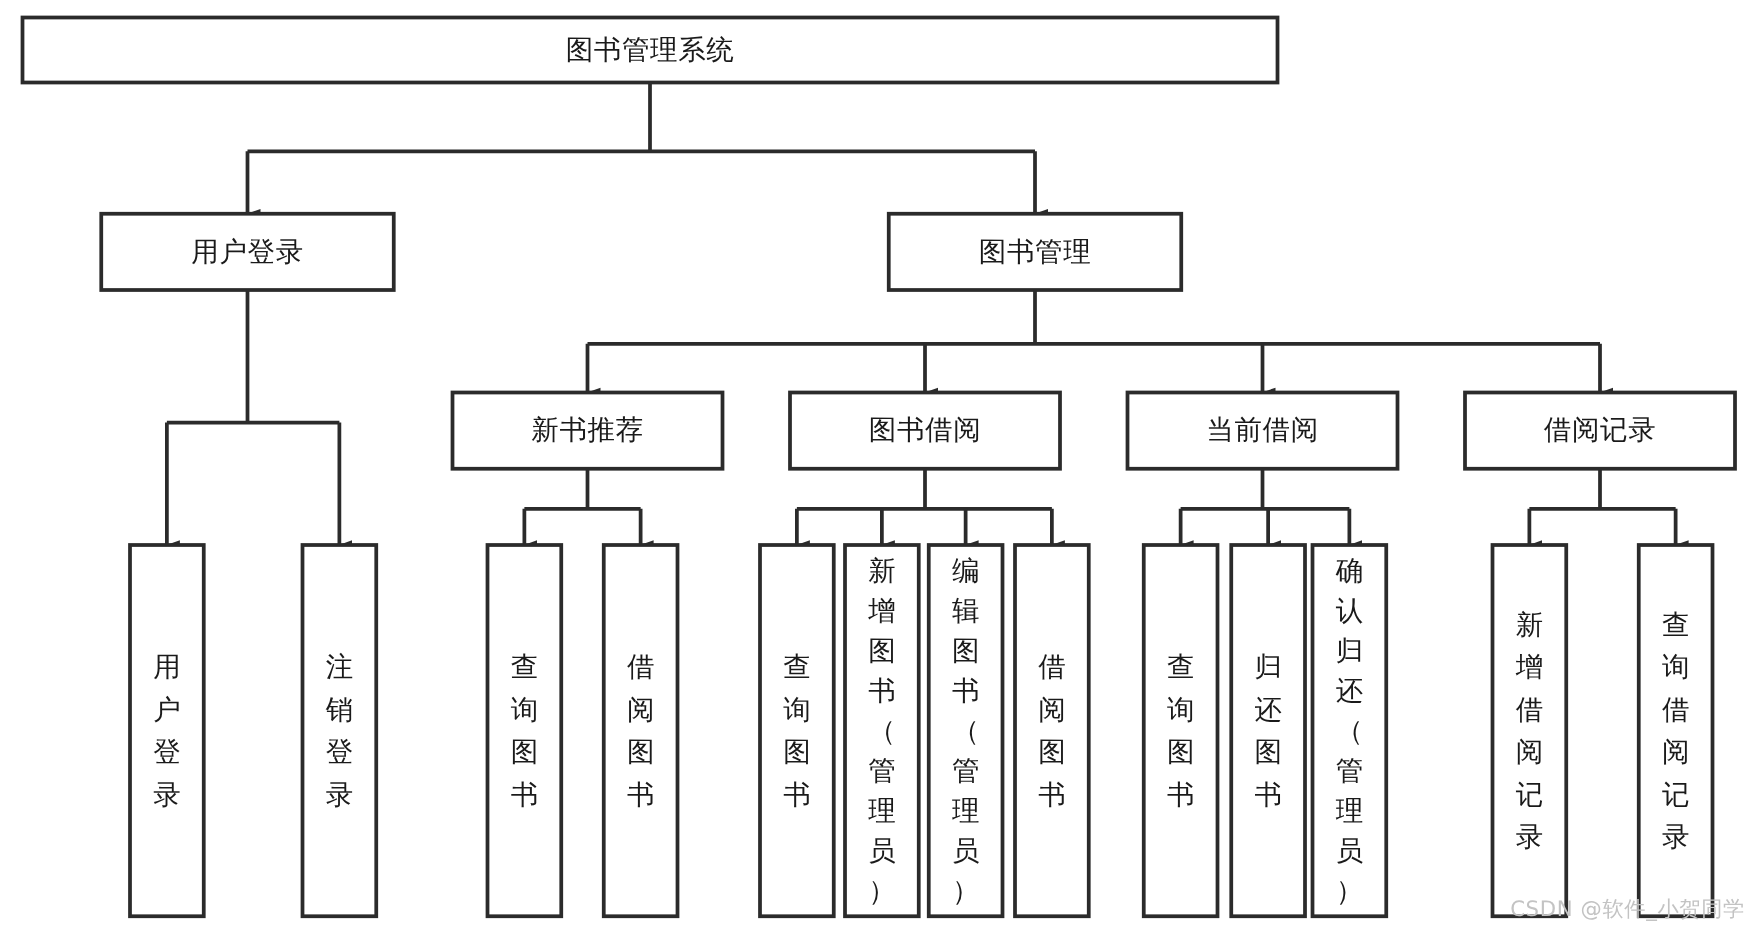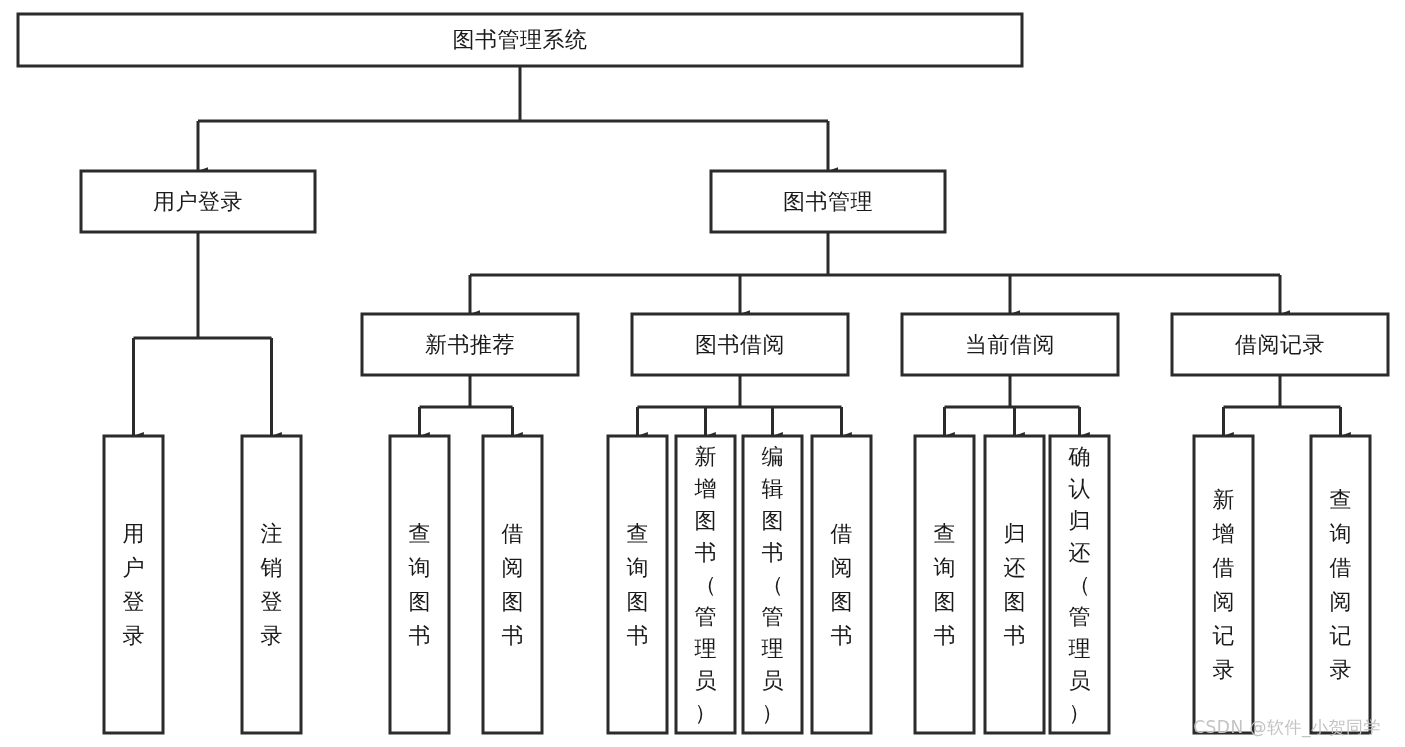--- a/index.html
+++ b/index.html
@@ -46,21 +46,21 @@
     letter-spacing: 0.5px;
   }
   .node-label-v {
     font-family: "DejaVu Sans", "Liberation Sans", sans-serif;
     font-size: 22px;
     fill: #1a1a1a;
     text-anchor: middle;
   }
   .watermark {
     position: absolute;
-    right: 24px;
+    right: 9px;
     bottom: 8px;
     font-family: "DejaVu Sans", "Liberation Sans", sans-serif;
     font-size: 17px;
     color: #c3c3c3;
     white-space: nowrap;
     letter-spacing: 0.5px;
     pointer-events: none;
   }
 </style>
 </head>

